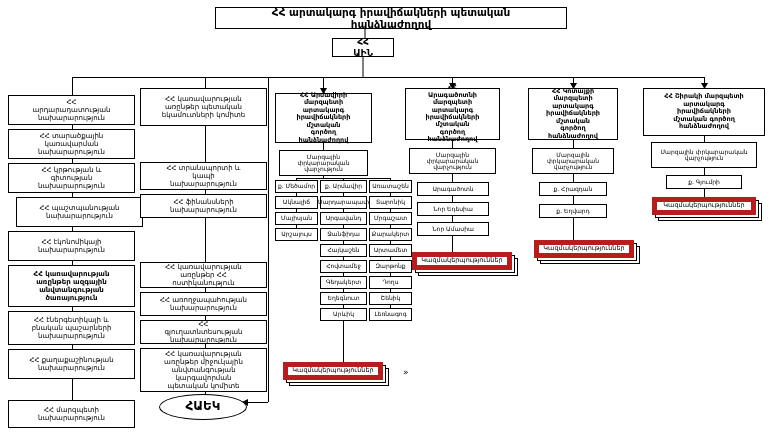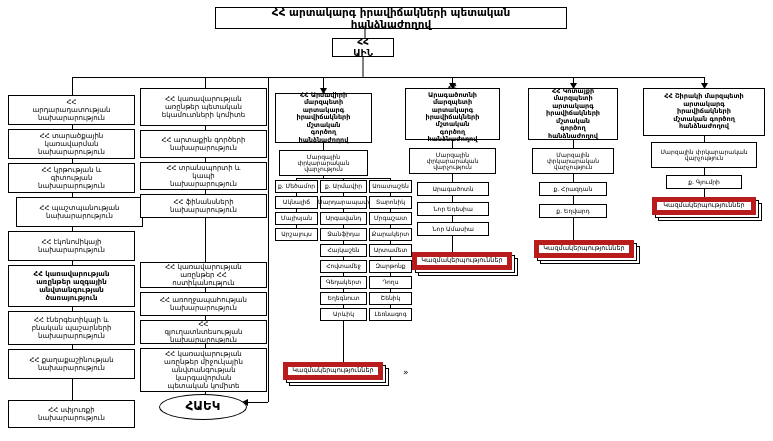--- a/index.html
+++ b/index.html
@@ -67,24 +67,23 @@
   <div class="box ain" style="left:332px;top:38px;width:62px;height:19px;">ՀՀ ԱԻՆ</div>
 
   <div class="box" style="left:8px;top:95px;width:127px;height:30px;">ՀՀ արդարադատության նախարարություն</div>
   <div class="box" style="left:8px;top:129px;width:127px;height:30px;">ՀՀ տարածքային կառավարման նախարարություն</div>
   <div class="box" style="left:8px;top:163px;width:127px;height:30px;">ՀՀ կրթության և գիտության նախարարություն</div>
   <div class="box" style="left:8px;top:197px;width:127px;height:30px;margin-left:8px;">ՀՀ պաշտպանության նախարարություն</div>
   <div class="box" style="left:8px;top:231px;width:127px;height:30px;">ՀՀ էկոնոմիկայի նախարարություն</div>
   <div class="box" style="left:8px;top:265px;width:127px;height:42px;font-weight:bold;">ՀՀ կառավարության առընթեր ազգային անվտանգության ծառայություն</div>
   <div class="box" style="left:8px;top:311px;width:127px;height:34px;">ՀՀ էներգետիկայի և բնական պաշարների նախարարություն</div>
   <div class="box" style="left:8px;top:349px;width:127px;height:30px;">ՀՀ քաղաքաշինության նախարարություն</div>
-  <div class="box" style="left:8px;top:400px;width:127px;height:28px;">ՀՀ սփյուռքի նախարարություն</div>
+  <div class="box" style="left:8px;top:400px;width:127px;height:28px;">ՀՀ մարզպետի նախարարություն</div>
 
   <div class="box" style="left:140px;top:88px;width:127px;height:38px;">ՀՀ կառավարության առընթեր պետական եկամուտների կոմիտե</div>
-  <div class="box" style="left:140px;top:130px;width:127px;height:28px;">ՀՀ արտաքին գործերի նախարարություն</div>
   <div class="box" style="left:140px;top:162px;width:127px;height:28px;">ՀՀ տրանսպորտի և կապի նախարարություն</div>
   <div class="box" style="left:140px;top:194px;width:127px;height:24px;">ՀՀ ֆինանսների նախարարություն</div>
   <div class="box" style="left:140px;top:262px;width:127px;height:26px;">ՀՀ կառավարության առընթեր ՀՀ ոստիկանություն</div>
   <div class="box" style="left:140px;top:292px;width:127px;height:24px;">ՀՀ առողջապահության նախարարություն</div>
   <div class="box" style="left:140px;top:320px;width:127px;height:24px;">ՀՀ գյուղատնտեսության նախարարություն</div>
   <div class="box" style="left:140px;top:348px;width:127px;height:44px;">ՀՀ կառավարության առընթեր միջուկային անվտանգության կարգավորման պետական կոմիտե</div>
   <div class="box oval" style="left:159px;top:394px;width:88px;height:26px;font-size:12px;font-weight:bold;">ՀԱԵԿ</div>
 
   <div class="box f65 b" style="left:275px;top:93px;width:97px;height:50px;">ՀՀ Արմավիրի մարզպետի արտակարգ իրավիճակների մշտական գործող հանձնաժողով</div>
   <div class="box f6" style="left:279px;top:150px;width:89px;height:26px;">Մարզային փրկարարական վարչություն</div>

